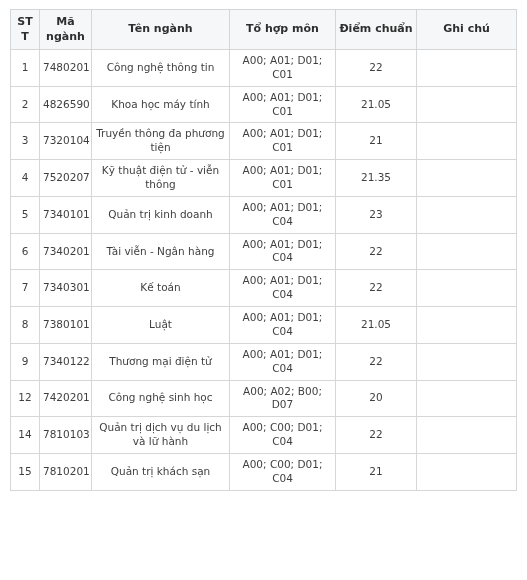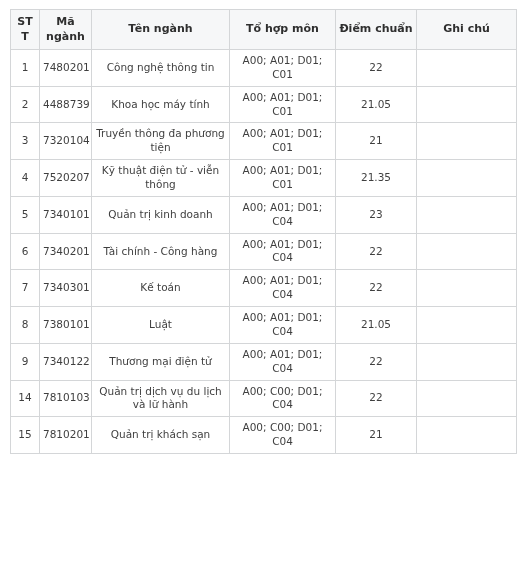--- a/index.html
+++ b/index.html
@@ -87,21 +87,21 @@
         <tr>
           <td class="cell-stt">1</td>
           <td class="cell-ma">7480201</td>
           <td class="cell-ten">Công nghệ thông tin</td>
           <td class="cell-to">A00; A01; D01; C01</td>
           <td class="cell-diem">22</td>
           <td class="cell-ghi"></td>
         </tr>
         <tr>
           <td class="cell-stt">2</td>
-          <td class="cell-ma">4488739</td>
+          <td class="cell-ma">4826590</td>
           <td class="cell-ten">Khoa học máy tính</td>
           <td class="cell-to">A00; A01; D01; C01</td>
           <td class="cell-diem">21.05</td>
           <td class="cell-ghi"></td>
         </tr>
         <tr>
           <td class="cell-stt">3</td>
           <td class="cell-ma">7320104</td>
           <td class="cell-ten">Truyền thông đa phương tiện</td>
           <td class="cell-to">A00; A01; D01; C01</td>
@@ -120,21 +120,21 @@
           <td class="cell-stt">5</td>
           <td class="cell-ma">7340101</td>
           <td class="cell-ten">Quản trị kinh doanh</td>
           <td class="cell-to">A00; A01; D01; C04</td>
           <td class="cell-diem">23</td>
           <td class="cell-ghi"></td>
         </tr>
         <tr>
           <td class="cell-stt">6</td>
           <td class="cell-ma">7340201</td>
-          <td class="cell-ten">Tài chính - Công hàng</td>
+          <td class="cell-ten">Tài viễn - Ngân hàng</td>
           <td class="cell-to">A00; A01; D01; C04</td>
           <td class="cell-diem">22</td>
           <td class="cell-ghi"></td>
         </tr>
         <tr>
           <td class="cell-stt">7</td>
           <td class="cell-ma">7340301</td>
           <td class="cell-ten">Kế toán</td>
           <td class="cell-to">A00; A01; D01; C04</td>
           <td class="cell-diem">22</td>
@@ -150,20 +150,28 @@
         </tr>
         <tr>
           <td class="cell-stt">9</td>
           <td class="cell-ma">7340122</td>
           <td class="cell-ten">Thương mại điện tử</td>
           <td class="cell-to">A00; A01; D01; C04</td>
           <td class="cell-diem">22</td>
           <td class="cell-ghi"></td>
         </tr>
         <tr>
+          <td class="cell-stt">12</td>
+          <td class="cell-ma">7420201</td>
+          <td class="cell-ten">Công nghệ sinh học</td>
+          <td class="cell-to">A00; A02; B00; D07</td>
+          <td class="cell-diem">20</td>
+          <td class="cell-ghi"></td>
+        </tr>
+        <tr>
           <td class="cell-stt">14</td>
           <td class="cell-ma">7810103</td>
           <td class="cell-ten">Quản trị dịch vụ du lịch và lữ hành</td>
           <td class="cell-to">A00; C00; D01; C04</td>
           <td class="cell-diem">22</td>
           <td class="cell-ghi"></td>
         </tr>
         <tr>
           <td class="cell-stt">15</td>
           <td class="cell-ma">7810201</td>

